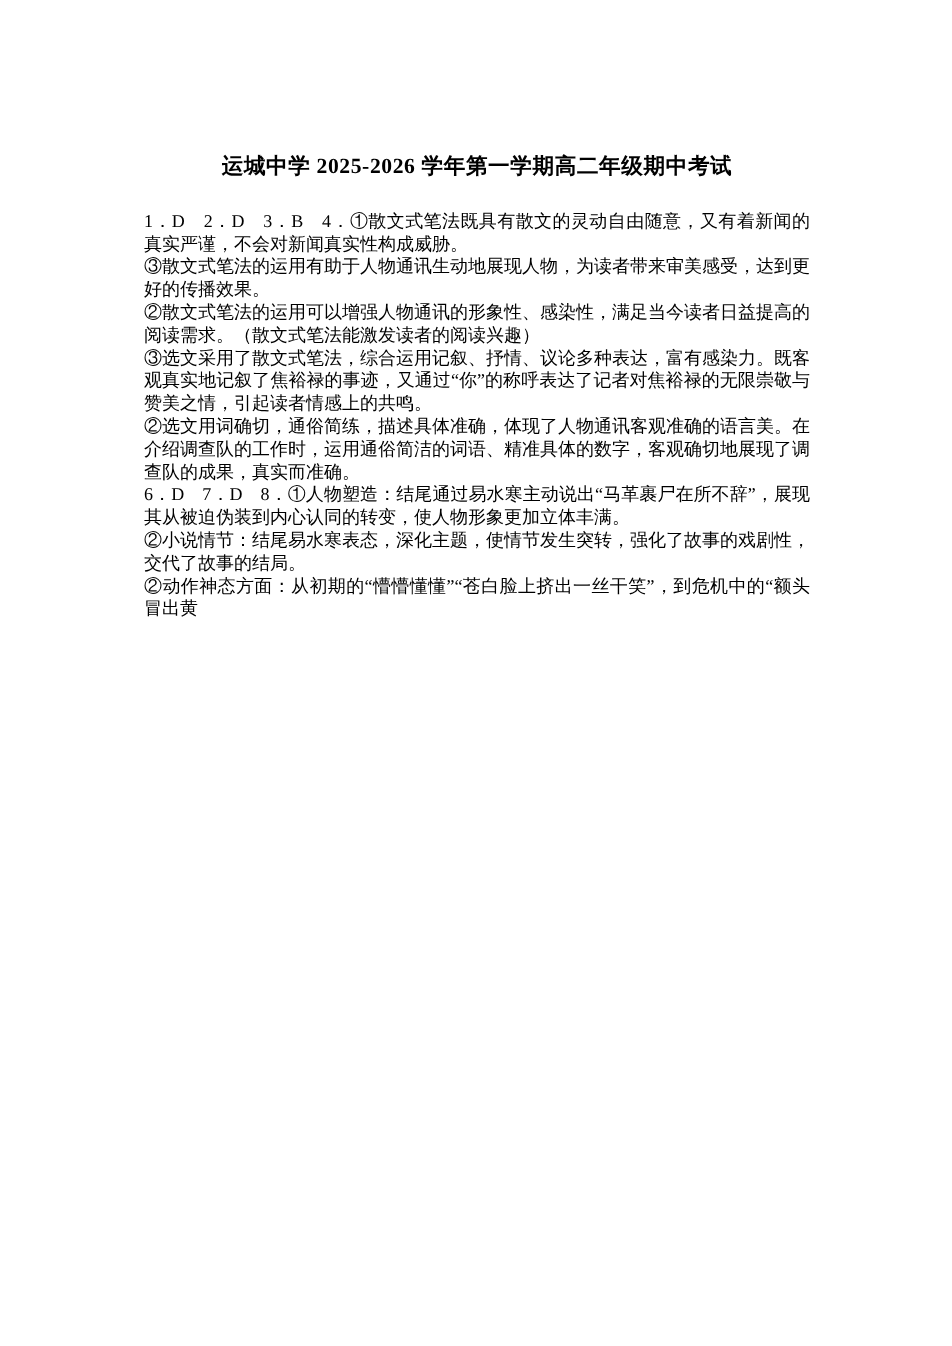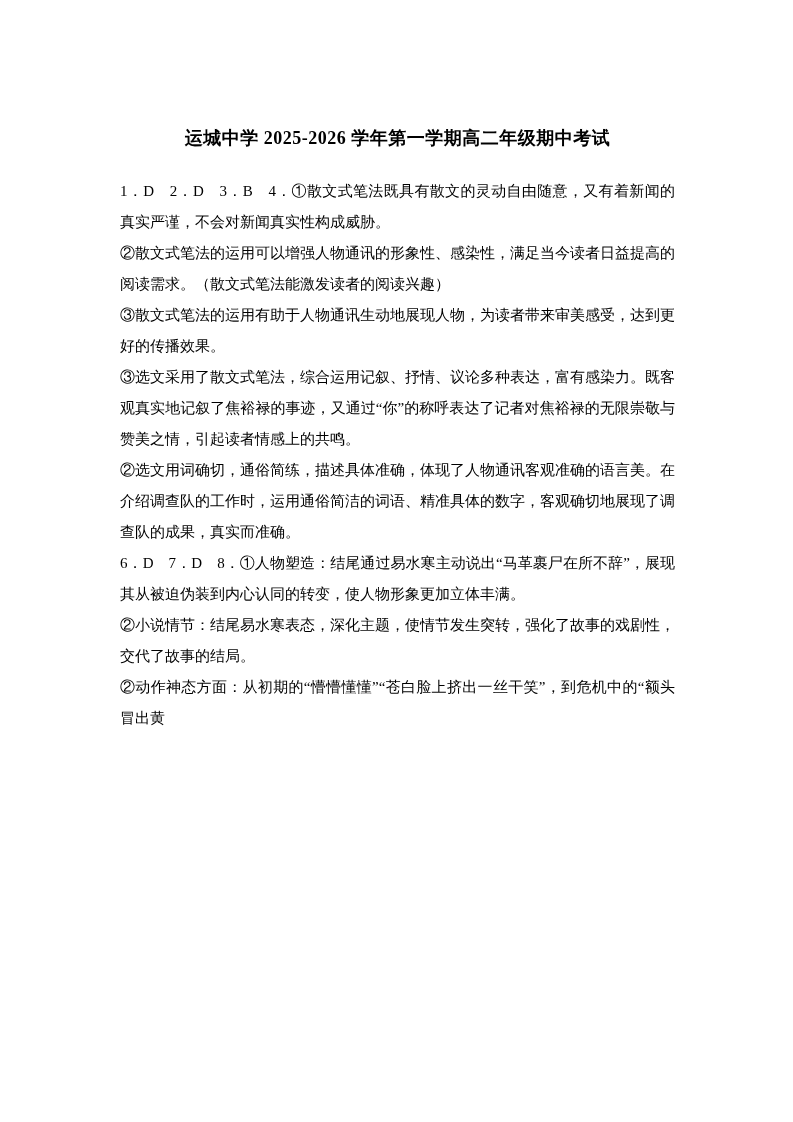--- a/index.html
+++ b/index.html
@@ -30,38 +30,38 @@
     text-align: center;
     font-size: 32px;
     font-weight: bold;
     line-height: 38px;
     margin-top: 12px;
     letter-spacing: 2px;
   }
   .doc-body {
     margin-top: 26px;
     font-size: 15px;
-    line-height: 31px;
+    line-height: 19px;
     text-align: justify;
   }
   .doc-body p {
     margin: 0;
     padding: 0;
     text-justify: inter-ideograph;
     word-break: break-all;
   }
 </style>
 </head>
 <body>
 
 <div class="page">
   <div class="doc-header">运城中学 2025-2026 学年第一学期高二年级期中考试</div>
   <div class="doc-body">
     <p>1．D　2．D　3．B　4．①散文式笔法既具有散文的灵动自由随意，又有着新闻的真实严谨，不会对新闻真实性构成威胁。</p>
+    <p>③散文式笔法的运用有助于人物通讯生动地展现人物，为读者带来审美感受，达到更好的传播效果。</p>
     <p>②散文式笔法的运用可以增强人物通讯的形象性、感染性，满足当今读者日益提高的阅读需求。（散文式笔法能激发读者的阅读兴趣）</p>
-    <p>③散文式笔法的运用有助于人物通讯生动地展现人物，为读者带来审美感受，达到更好的传播效果。</p>
     <p>③选文采用了散文式笔法，综合运用记叙、抒情、议论多种表达，富有感染力。既客观真实地记叙了焦裕禄的事迹，又通过“你”的称呼表达了记者对焦裕禄的无限崇敬与赞美之情，引起读者情感上的共鸣。</p>
     <p>②选文用词确切，通俗简练，描述具体准确，体现了人物通讯客观准确的语言美。在介绍调查队的工作时，运用通俗简洁的词语、精准具体的数字，客观确切地展现了调查队的成果，真实而准确。</p>
     <p>6．D　7．D　8．①人物塑造：结尾通过易水寒主动说出“马革裹尸在所不辞”，展现其从被迫伪装到内心认同的转变，使人物形象更加立体丰满。</p>
     <p>②小说情节：结尾易水寒表态，深化主题，使情节发生突转，强化了故事的戏剧性，交代了故事的结局。</p>
     <p>②动作神态方面：从初期的“懵懵懂懂”“苍白脸上挤出一丝干笑”，到危机中的“额头冒出黄</p>
   </div>
 </div>
 
 </body></html>

